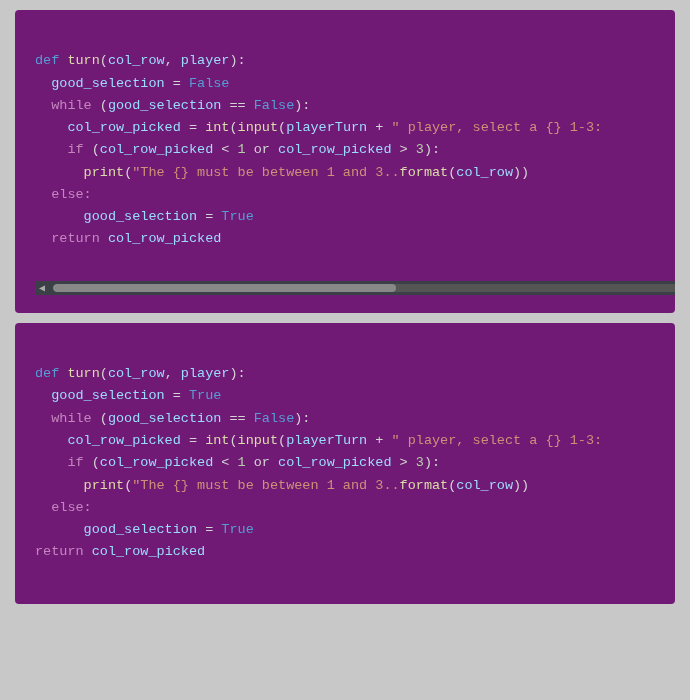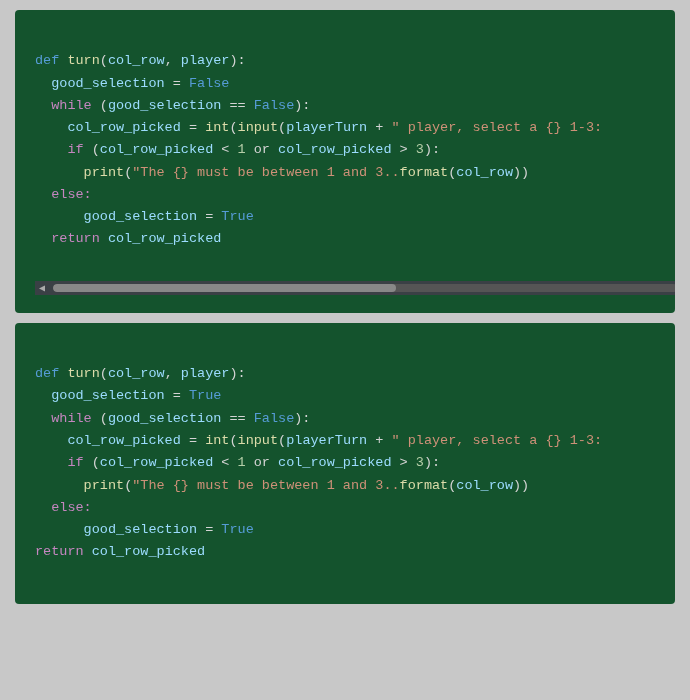--- a/index.html
+++ b/index.html
@@ -14,21 +14,21 @@
       height: 700px;
       font-family: 'Courier New', Courier, monospace;
       display: flex;
       flex-direction: column;
       align-items: center;
       padding: 10px 0;
       gap: 10px;
     }
 
     .code-container {
-      background-color: #14532d;
+      background-color: #701a75;
       width: 660px;
       padding: 18px 20px;
       border-radius: 4px;
       overflow: hidden;
       position: relative;
     }
 
     .code-block {
       font-size: 13.5px;
       line-height: 1.65;

